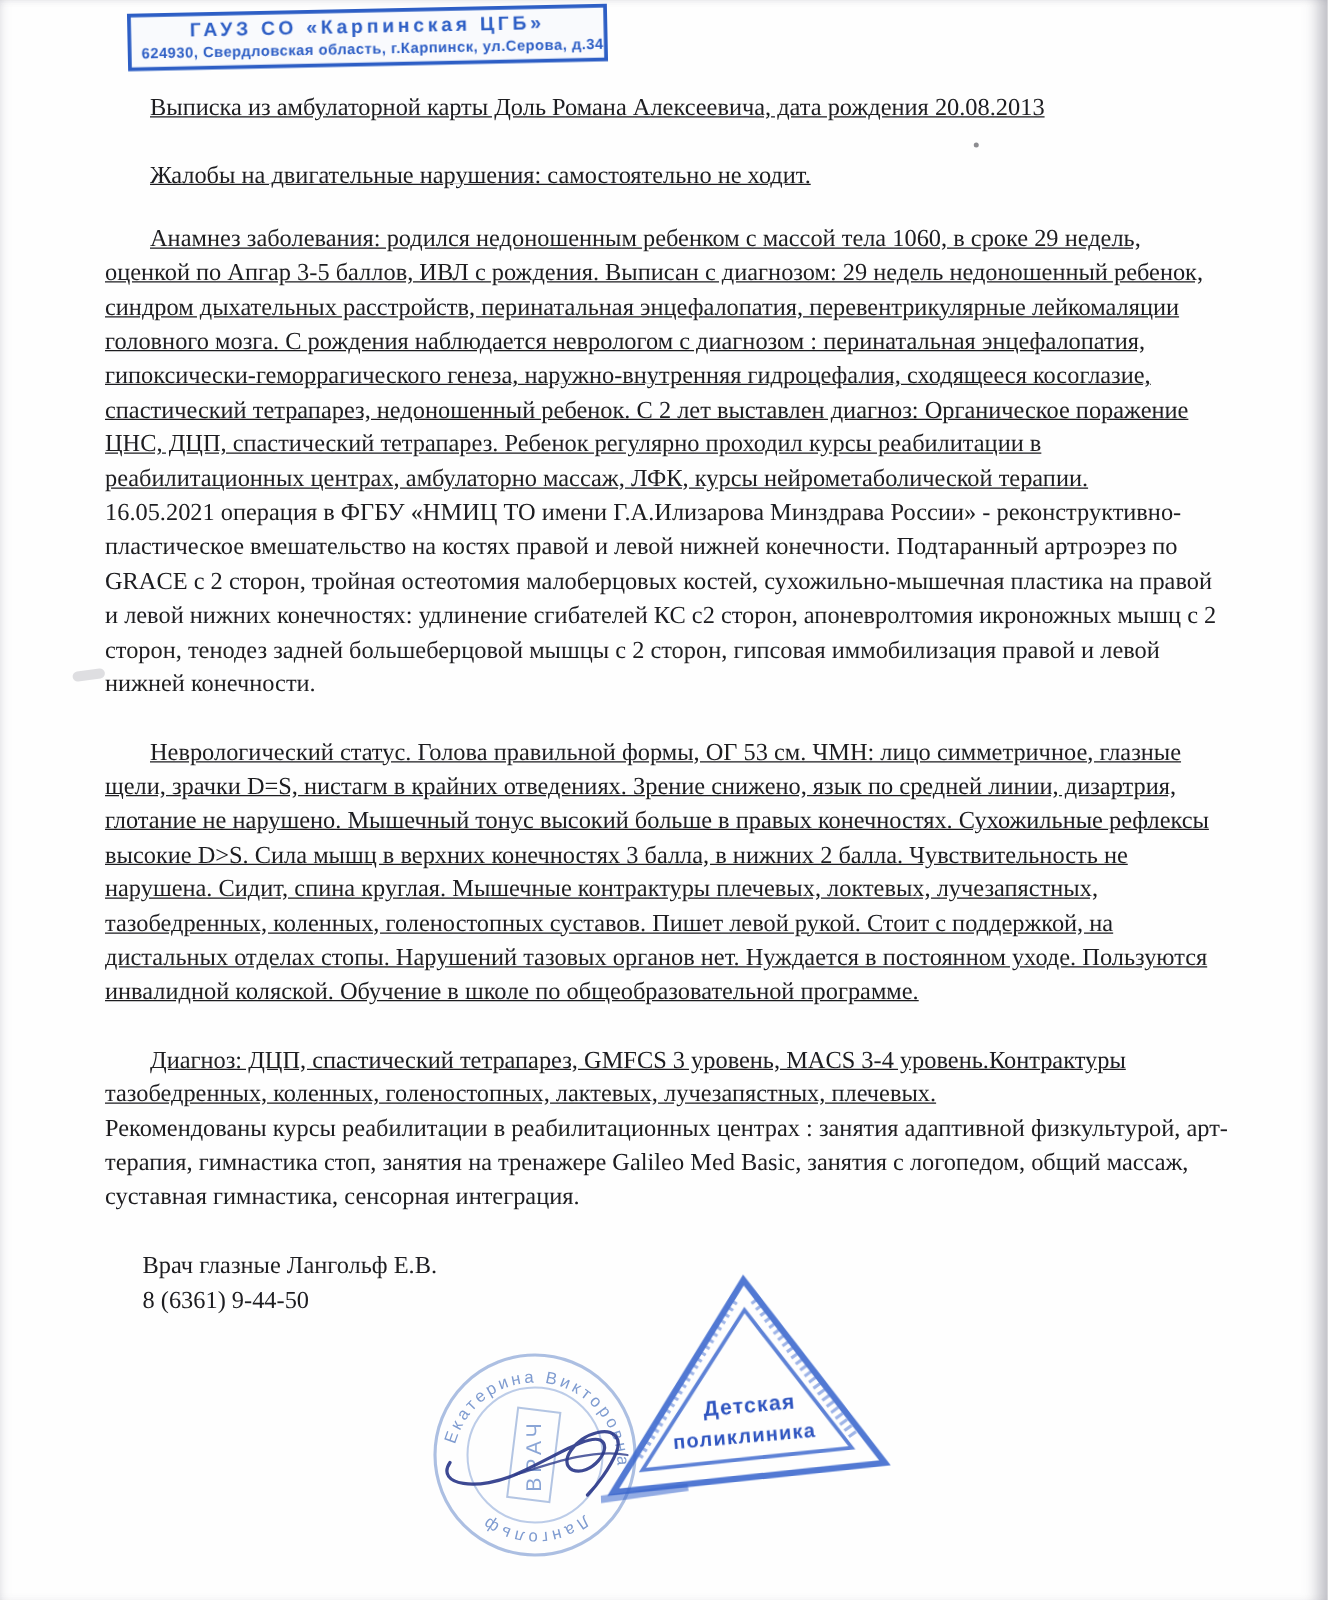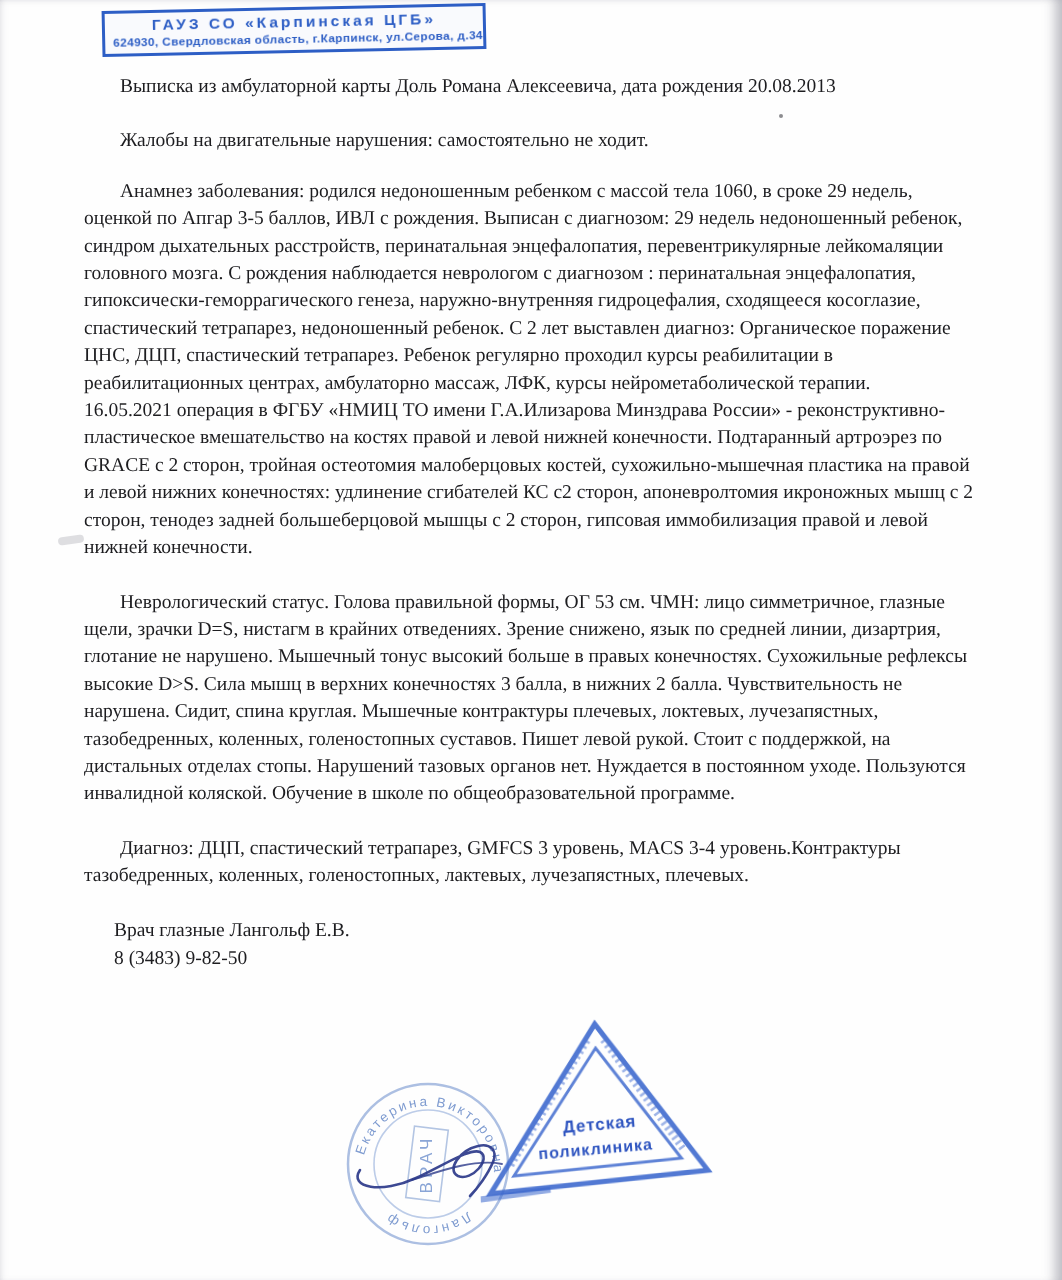--- a/index.html
+++ b/index.html
@@ -29,21 +29,21 @@
   }
   .hstamp .l1{font-size:15.5px;font-weight:bold;letter-spacing:3px;white-space:nowrap;}
   .hstamp .l2{font-size:11.8px;font-weight:bold;letter-spacing:.4px;white-space:nowrap;margin-top:1px;}
   
   .doc{
     position:absolute;left:84px;top:73px;width:900px;
     font-size:19.5px;line-height:27.4px;
     text-rendering:geometricPrecision;
   }
   .doc p{margin:0;}
-  .ind{text-indent:36px;}
+  .ind{text-indent:36px;text-decoration:underline;}
   .gap1{margin-top:27px !important;}
   .gap2{margin-top:23px !important;}
   .footer{margin-top:27px;margin-left:30px;}
   .footer div{line-height:28px;}
   
   .dot{position:absolute;left:779px;top:114px;width:4px;height:4px;border-radius:50%;background:#6f6f74;opacity:.8;}
   .smudge{position:absolute;left:58px;top:536px;width:26px;height:8px;background:#b9b9bf;opacity:.45;border-radius:4px;transform:rotate(-8deg);}
   
   .round-stamp{position:absolute;left:336px;top:1072px;filter:blur(.45px);}
   .tri-stamp{position:absolute;left:478px;top:1018px;transform:rotate(-2deg);filter:blur(.3px);}
@@ -59,24 +59,25 @@
     <div class="l2">624930, Свердловская область, г.Карпинск, ул.Серова, д.34</div>
   </div>
 
   <div class="doc">
     <p class="ind">Выписка из амбулаторной карты Доль Романа Алексеевича, дата рождения 20.08.2013</p>
     <p class="ind gap1">Жалобы на двигательные нарушения: самостоятельно не ходит.</p>
     <p class="ind gap2">Анамнез заболевания: родился недоношенным ребенком с массой тела 1060, в сроке 29 недель, оценкой по Апгар 3-5 баллов, ИВЛ с рождения. Выписан с диагнозом: 29 недель недоношенный ребенок, синдром дыхательных расстройств, перинатальная энцефалопатия, перевентрикулярные лейкомаляции головного мозга. С рождения наблюдается неврологом с диагнозом : перинатальная энцефалопатия, гипоксически-геморрагического генеза, наружно-внутренняя гидроцефалия, сходящееся косоглазие, спастический тетрапарез, недоношенный ребенок. С 2 лет выставлен диагноз: Органическое поражение ЦНС, ДЦП, спастический тетрапарез. Ребенок регулярно проходил курсы реабилитации в реабилитационных центрах, амбулаторно массаж, ЛФК, курсы нейрометаболической терапии.</p>
     <p>16.05.2021 операция в ФГБУ «НМИЦ ТО имени Г.А.Илизарова Минздрава России» - реконструктивно-пластическое вмешательство на костях правой и левой нижней конечности. Подтаранный артроэрез по GRACE с 2 сторон, тройная остеотомия малоберцовых костей, сухожильно-мышечная пластика на правой и левой нижних конечностях: удлинение сгибателей КС с2 сторон, апоневролтомия икроножных мышц с 2 сторон, тенодез задней большеберцовой мышцы с 2 сторон, гипсовая иммобилизация правой и левой нижней конечности.</p>
     <p class="ind gap1">Неврологический статус. Голова правильной формы, ОГ 53 см. ЧМН: лицо симметричное, глазные щели, зрачки D=S, нистагм в крайних отведениях. Зрение снижено, язык по средней линии, дизартрия, глотание не нарушено. Мышечный тонус высокий больше в правых конечностях. Сухожильные рефлексы высокие D&gt;S. Сила мышц в верхних конечностях 3 балла, в нижних 2 балла. Чувствительность не нарушена. Сидит, спина круглая. Мышечные контрактуры плечевых, локтевых, лучезапястных, тазобедренных, коленных, голеностопных суставов. Пишет левой рукой. Стоит с поддержкой, на дистальных отделах стопы. Нарушений тазовых органов нет. Нуждается в постоянном уходе. Пользуются инвалидной коляской. Обучение в школе по общеобразовательной программе.</p>
     <p class="ind gap1">Диагноз: ДЦП, спастический тетрапарез, GMFCS 3 уровень, MACS 3-4 уровень.Контрактуры тазобедренных, коленных, голеностопных, лактевых, лучезапястных, плечевых.</p>
+    <p>Рекомендованы курсы реабилитации в реабилитационных центрах : занятия адаптивной физкультурой, арт-терапия, гимнастика стоп, занятия на тренажере Galileo Med Basic, занятия с логопедом, общий массаж, суставная гимнастика, сенсорная интеграция.</p>
 
     <div class="footer">
       <div>Врач глазные Лангольф Е.В.</div>
-      <div>8 (3483) 9-82-50</div>
+      <div>8 (6361) 9-44-50</div>
     </div>
   </div>
 
   <div class="dot"></div>
   <div class="smudge"></div>
 
   <svg class="round-stamp" width="184" height="184" viewBox="0 0 184 184">
     <circle cx="92" cy="92" r="80" fill="none" stroke="#9db4dd" stroke-width="2.5" opacity="0.85"></circle>
     <circle cx="92" cy="92" r="54" fill="none" stroke="#a6bbe0" stroke-width="1.6" opacity="0.75"></circle>
     <defs>

